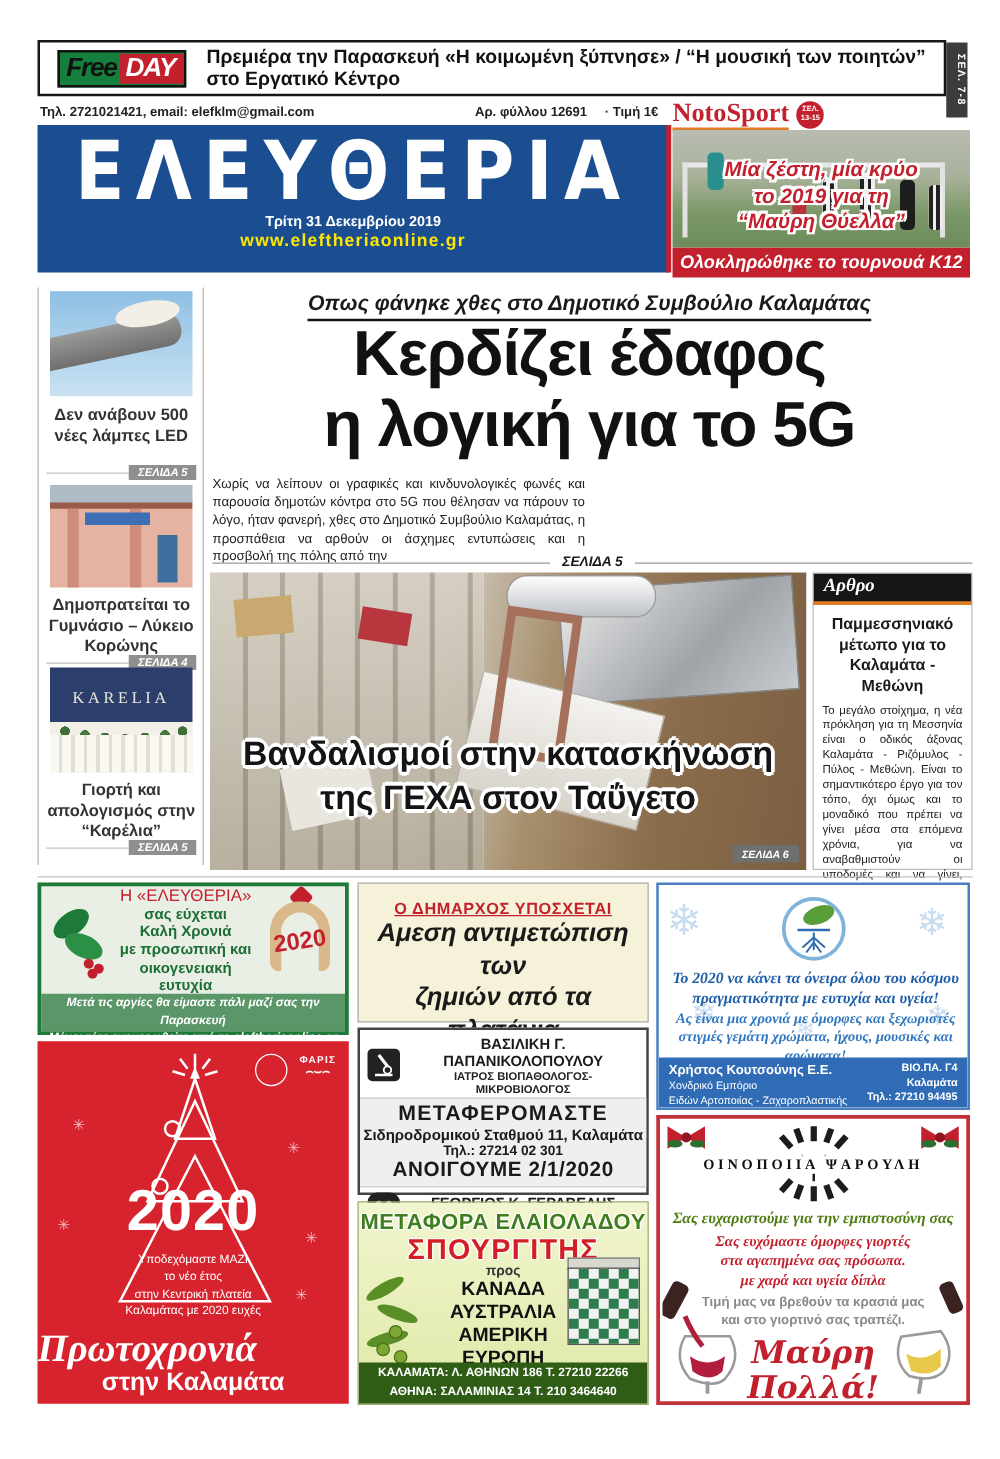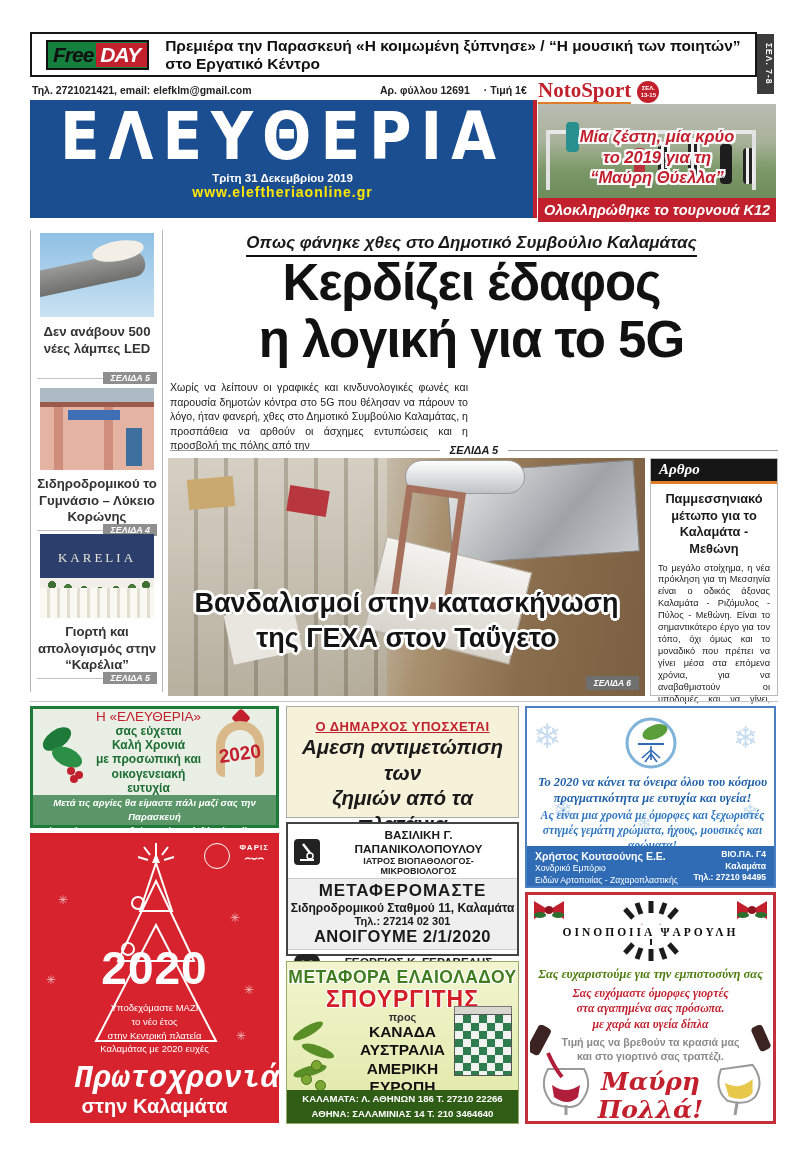--- a/index.html
+++ b/index.html
@@ -143,22 +143,22 @@
 
   
   .nyebox { left:30px; top:833px; width:249px; height:290px; background:#d6232e; color:#fff; overflow:hidden; }
   .nye-logos { position:absolute; right:10px; top:10px; display:flex; gap:10px; align-items:flex-start; }
   .muni-logo { width:26px; height:26px; border:1.5px solid #fff; border-radius:50%; font-size:5px; display:flex; align-items:center; justify-content:center; text-align:center; }
   .faris { font-size:8px; font-weight:bold; letter-spacing:1px; text-align:center; }
   .faris .zig { font-size:10px; letter-spacing:0; }
   .nye-spark { position:absolute; color:#f4b8bb; font-size:12px; }
   .nye-year { position:absolute; left:0; top:108px; width:100%; text-align:center; font-size:46px; font-weight:bold; letter-spacing:1px; }
   .nye-lines { position:absolute; left:0; top:168px; width:100%; text-align:center; font-size:9.5px; line-height:1.45; }
-  .nye-title1 { position:absolute; left:0; top:228px; width:100%; text-align:right;
-                font-family:Liberation Mono, monospace; font-style:italic; font-weight:bold; font-size:31px; }
+  .nye-title1 { position:absolute; left:0; top:228px; width:100%; text-align:left;
+                font-family:Liberation Serif, serif; font-style:italic; font-weight:bold; font-size:31px; }
   .nye-title2 { position:absolute; left:0; top:262px; width:100%; text-align:center; font-weight:bold; font-size:20px; }
 
   
   .mayorbox { left:286px; top:706px; width:233px; height:112px; background:#f6f2d9; border:1px solid #aaa;
               text-align:center; padding-top:12px; }
   .mayor-kicker { color:#c3202e; font-weight:bold; font-size:13px; text-decoration:underline; letter-spacing:.5px; }
   .mayor-line { font-weight:bold; font-style:italic; font-size:20.5px; line-height:1.25; color:#1a1a1a; }
   .mayor-badge { margin-top:6px; }
 
   
@@ -324,21 +324,21 @@
       <span class="page-badge">ΣΕΛΙΔΑ 5</span>
     </div>
 
     <div class="side-photo school-photo" style="top:158px; height:82px;">
       <div class="school-roof"></div>
       <div class="school-col" style="left:14px;"></div>
       <div class="school-col" style="left:64px;"></div>
       <div class="school-sign"></div>
       <div class="school-door"></div>
     </div>
-    <div class="side-title" style="top:246px;">Σιδηροδρομικού το Γυμνάσιο – Λύκειο Κορώνης</div>
+    <div class="side-title" style="top:246px;">Δημοπρατείται το Γυμνάσιο – Λύκειο Κορώνης</div>
     <div class="badge-row" style="top:294px;">
       <span class="rule"></span>
       <span class="page-badge">ΣΕΛΙΔΑ 4</span>
     </div>
 
     <div class="side-photo karelia-photo" style="top:304px; height:84px;">
       <div class="karelia-name">KARELIA</div>
       <div class="garland"></div>
       <div class="table-skirt"></div>
     </div>

